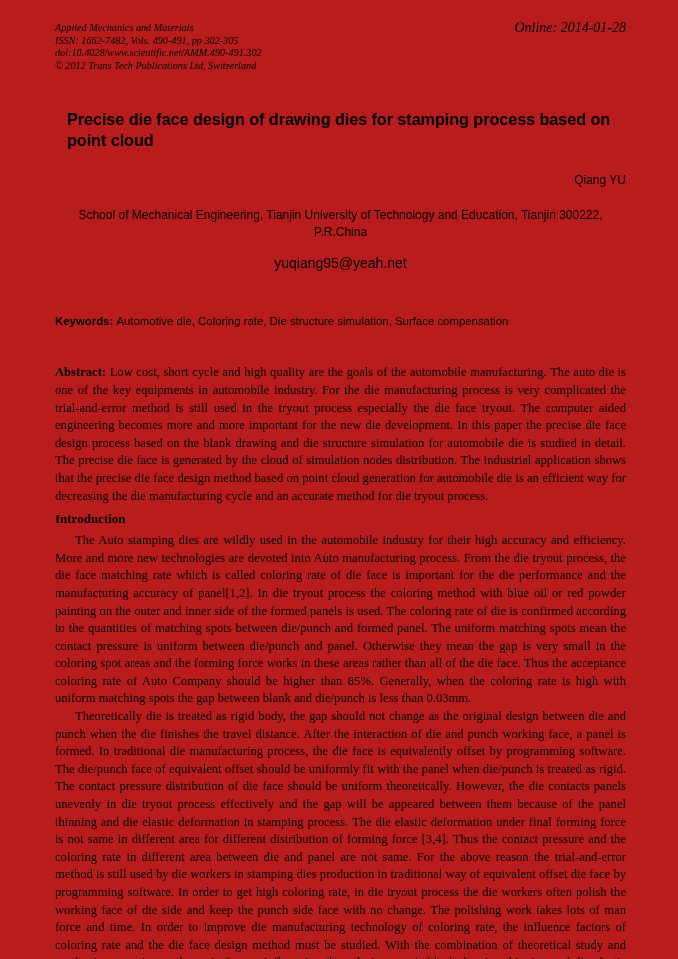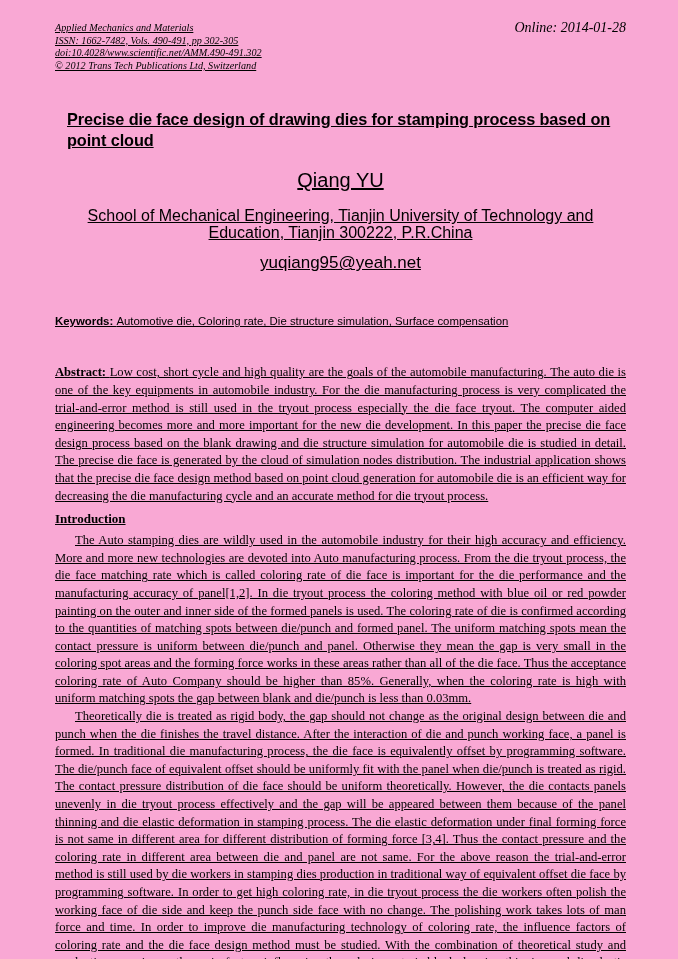--- a/index.html
+++ b/index.html
@@ -15,22 +15,21 @@
     font-family: "Liberation Serif", serif;
     color: #000000;
     -webkit-font-smoothing: antialiased;
   }
   .page {
     position: relative;
     width: 678px;
     height: 959px;
     box-sizing: border-box;
     padding: 22px 52px 0 55px;
-    background: #f9a8d4;
-    text-decoration: underline;
+    background: #b91c1c;
   }
 
   
   .journal-header {
     position: relative;
     font-family: "Liberation Serif", serif;
     font-style: italic;
     font-size: 10.2px;
     line-height: 12.6px;
     color: #000;
@@ -53,35 +52,35 @@
     font-size: 16.3px;
     line-height: 21px;
     text-align: left;
     letter-spacing: -0.1px;
   }
 
   
   .author-name {
     margin: 20px 0 0 0;
     font-family: "Liberation Sans", sans-serif;
-    font-size: 20px;
+    font-size: 12px;
     line-height: 19px;
-    text-align: center;
+    text-align: right;
   }
   .affiliation {
     margin: 17px 8px 0 8px;
     font-family: "Liberation Sans", sans-serif;
-    font-size: 16px;
+    font-size: 12px;
     line-height: 17px;
     text-align: center;
   }
   .email {
     margin: 14px 0 0 0;
     font-family: "Liberation Sans", sans-serif;
-    font-size: 17px;
+    font-size: 14px;
     line-height: 16px;
     text-align: center;
   }
 
   
   .keywords {
     margin: 42px 0 0 0;
     font-family: "Liberation Sans", sans-serif;
     font-size: 11.4px;
     line-height: 16px;

